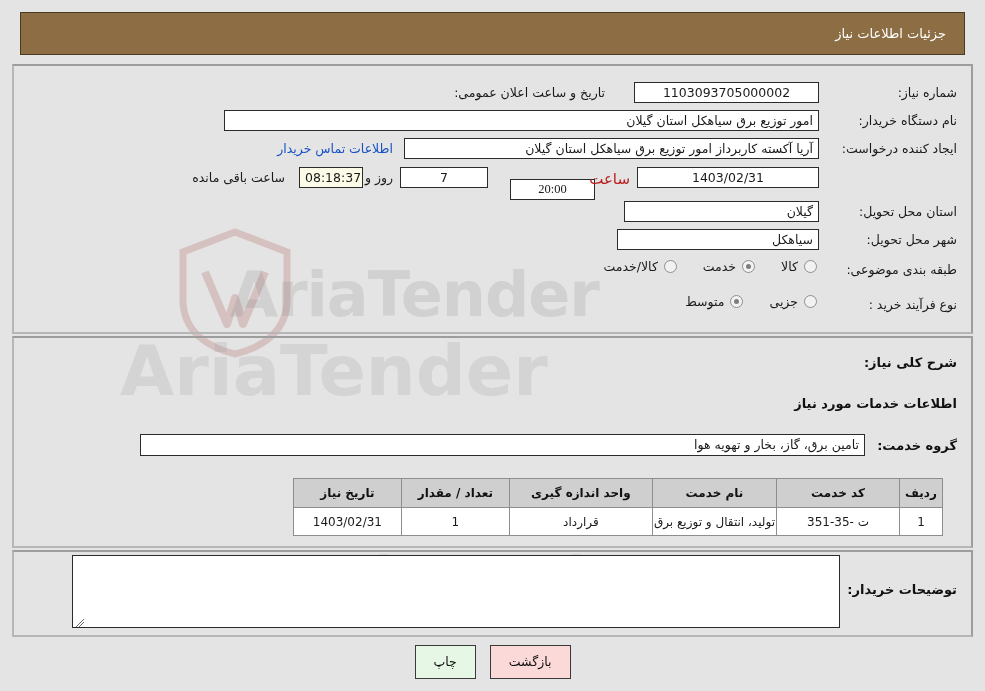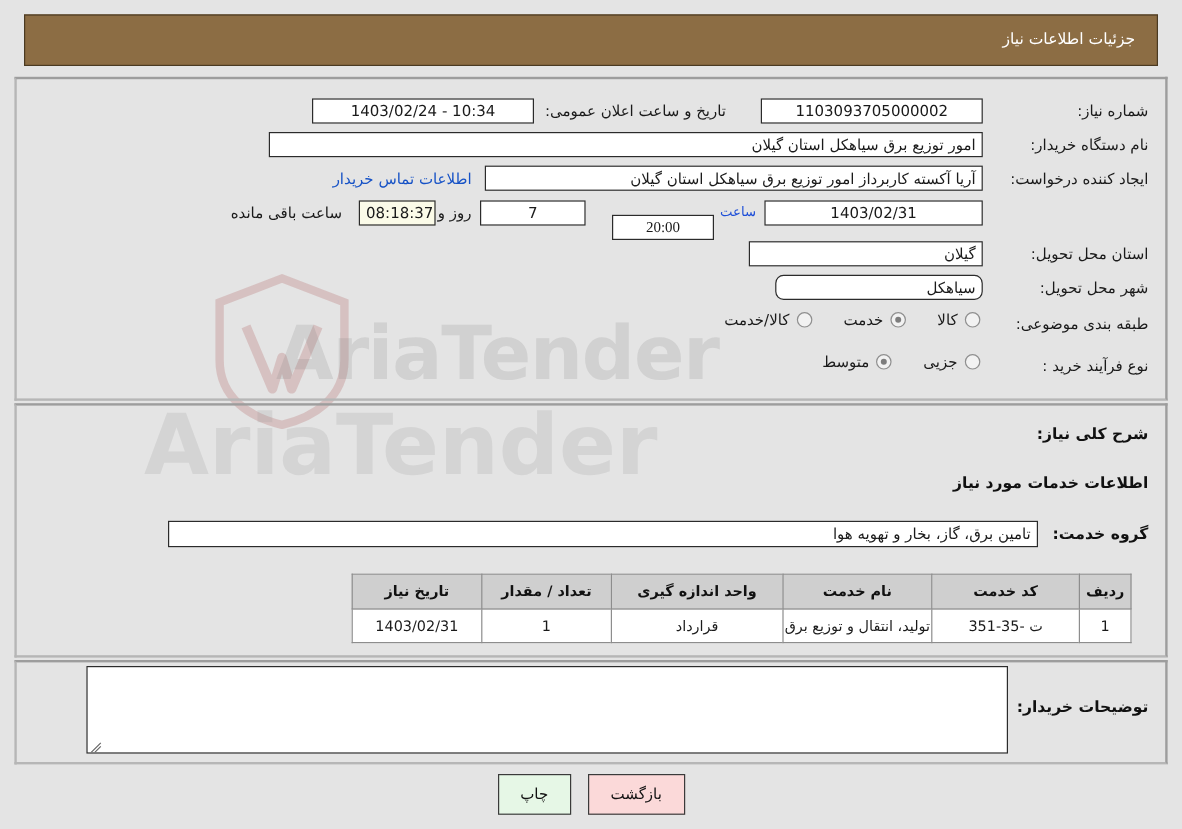--- a/index.html
+++ b/index.html
@@ -286,42 +286,41 @@
   </div>
 
   <div class="panel" id="panel-top"></div>
   <div class="panel" id="panel-mid"></div>
   <div class="panel" id="panel-bottom"></div>
 
   <div class="lblcol" style="top:85px;">شماره نیاز:</div>
   <div class="field num" style="position:absolute; right:166px; top:82px; width:185px;">1103093705000002</div>
 
   <div style="position:absolute; right:380px; top:85px; font-size:12.5px; color:#1a1a1a; z-index:4;">تاریخ و ساعت اعلان عمومی:</div>
-  <div class="field num" style="position:absolute; right:540px; top:82px; width:185px;">1403/02/24 - 10:34</div>
 
   <div class="lblcol" style="top:113px;">نام دستگاه خریدار:</div>
   <div class="field rt" style="position:absolute; right:166px; top:110px; width:595px;">امور توزیع برق سیاهکل استان گیلان</div>
 
   <div class="lblcol" style="top:141px;">ایجاد کننده درخواست:</div>
   <div class="field rt" style="position:absolute; right:166px; top:138px; width:415px;">آریا آکسته کاربرداز امور توزیع برق سیاهکل استان گیلان</div>
   <a class="link" style="position:absolute; right:592px; top:141px; z-index:4;">اطلاعات تماس خریدار</a>
 
   <div class="field num" style="position:absolute; right:166px; top:167px; width:182px;">1403/02/31</div>
-  <div style="position:absolute; right:355px; top:170px; font-size:11px; color:#1d4ed8; z-index:4;">ساعت</div>
+  <div style="position:absolute; right:355px; top:170px; font-size:15px; color:#b91c1c; z-index:4;">ساعت</div>
   <div class="field num" style="position:absolute; right:390px; top:179px; width:85px;font-family:Liberation Serif, serif;">20:00</div>
   <div class="field num" style="position:absolute; right:497px; top:167px; width:88px;">7</div>
   <div style="position:absolute; right:592px; top:170px; font-size:12.5px; color:#1a1a1a; z-index:4;">روز و</div>
   <div class="field num cream" style="position:absolute; right:622px; top:167px; width:64px;">08:18:37</div>
   <div style="position:absolute; right:700px; top:170px; font-size:12.5px; color:#1a1a1a; z-index:4;">ساعت باقی مانده</div>
 
   <div class="lblcol" style="top:204px;">استان محل تحویل:</div>
   <div class="field rt" style="position:absolute; right:166px; top:201px; width:195px;">گیلان</div>
 
   <div class="lblcol" style="top:232px;">شهر محل تحویل:</div>
-  <div class="field rt" style="position:absolute; right:166px; top:229px; width:173px;border-radius:7px;">سیاهکل</div>
+  <div class="field rt" style="position:absolute; right:166px; top:229px; width:202px;">سیاهکل</div>
 
   <div class="lblcol" style="top:262px;">طبقه بندی موضوعی:</div>
   <div class="row" style="right:168px; top:259px;">
     <span class="radio-item">
       <span class="radio"></span>
       <span>کالا</span>
     </span>
     <span class="radio-item">
       <span class="radio on"></span>
       <span>خدمت</span>

